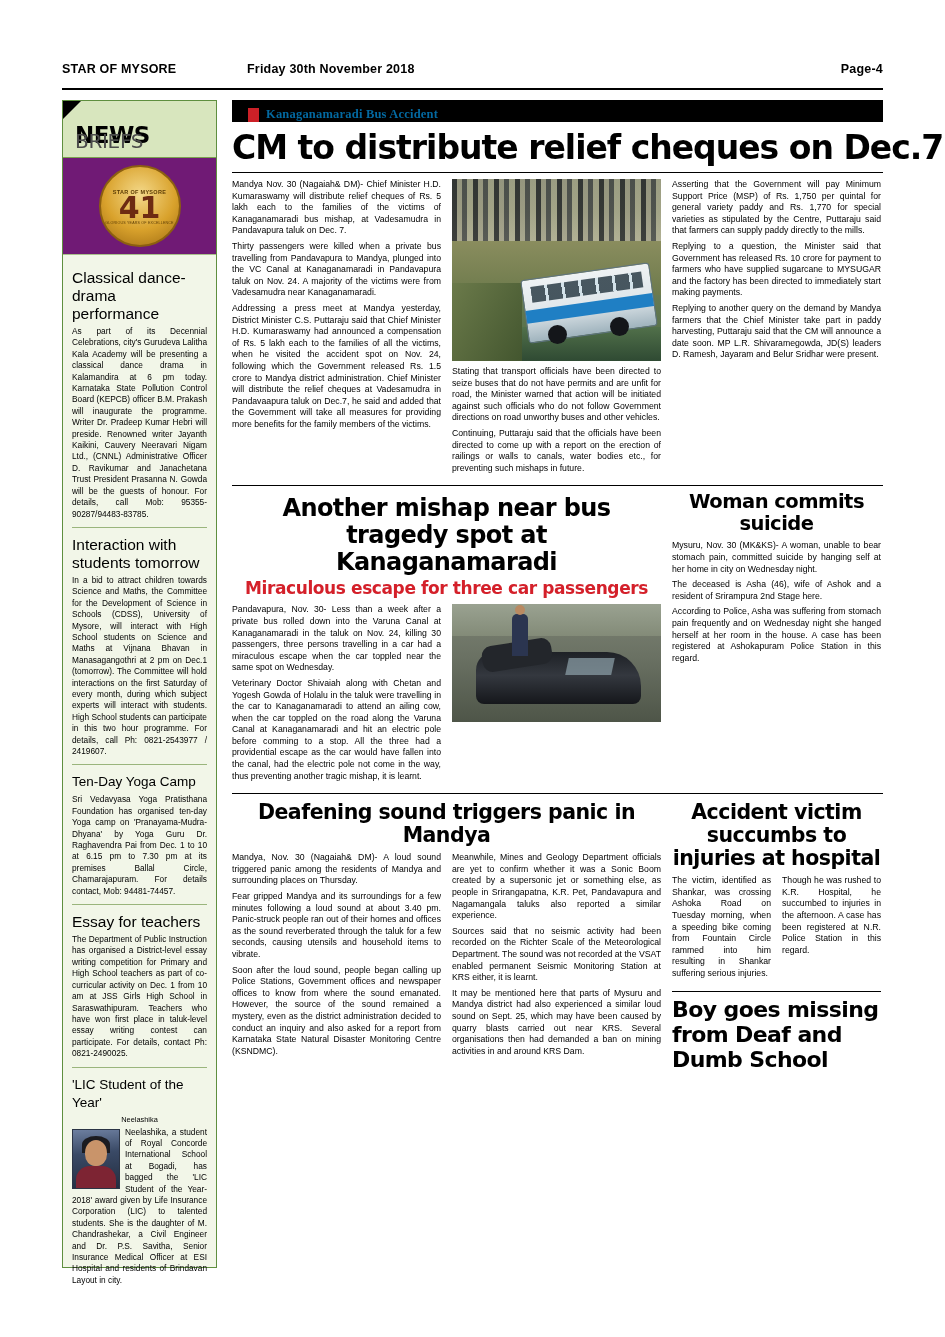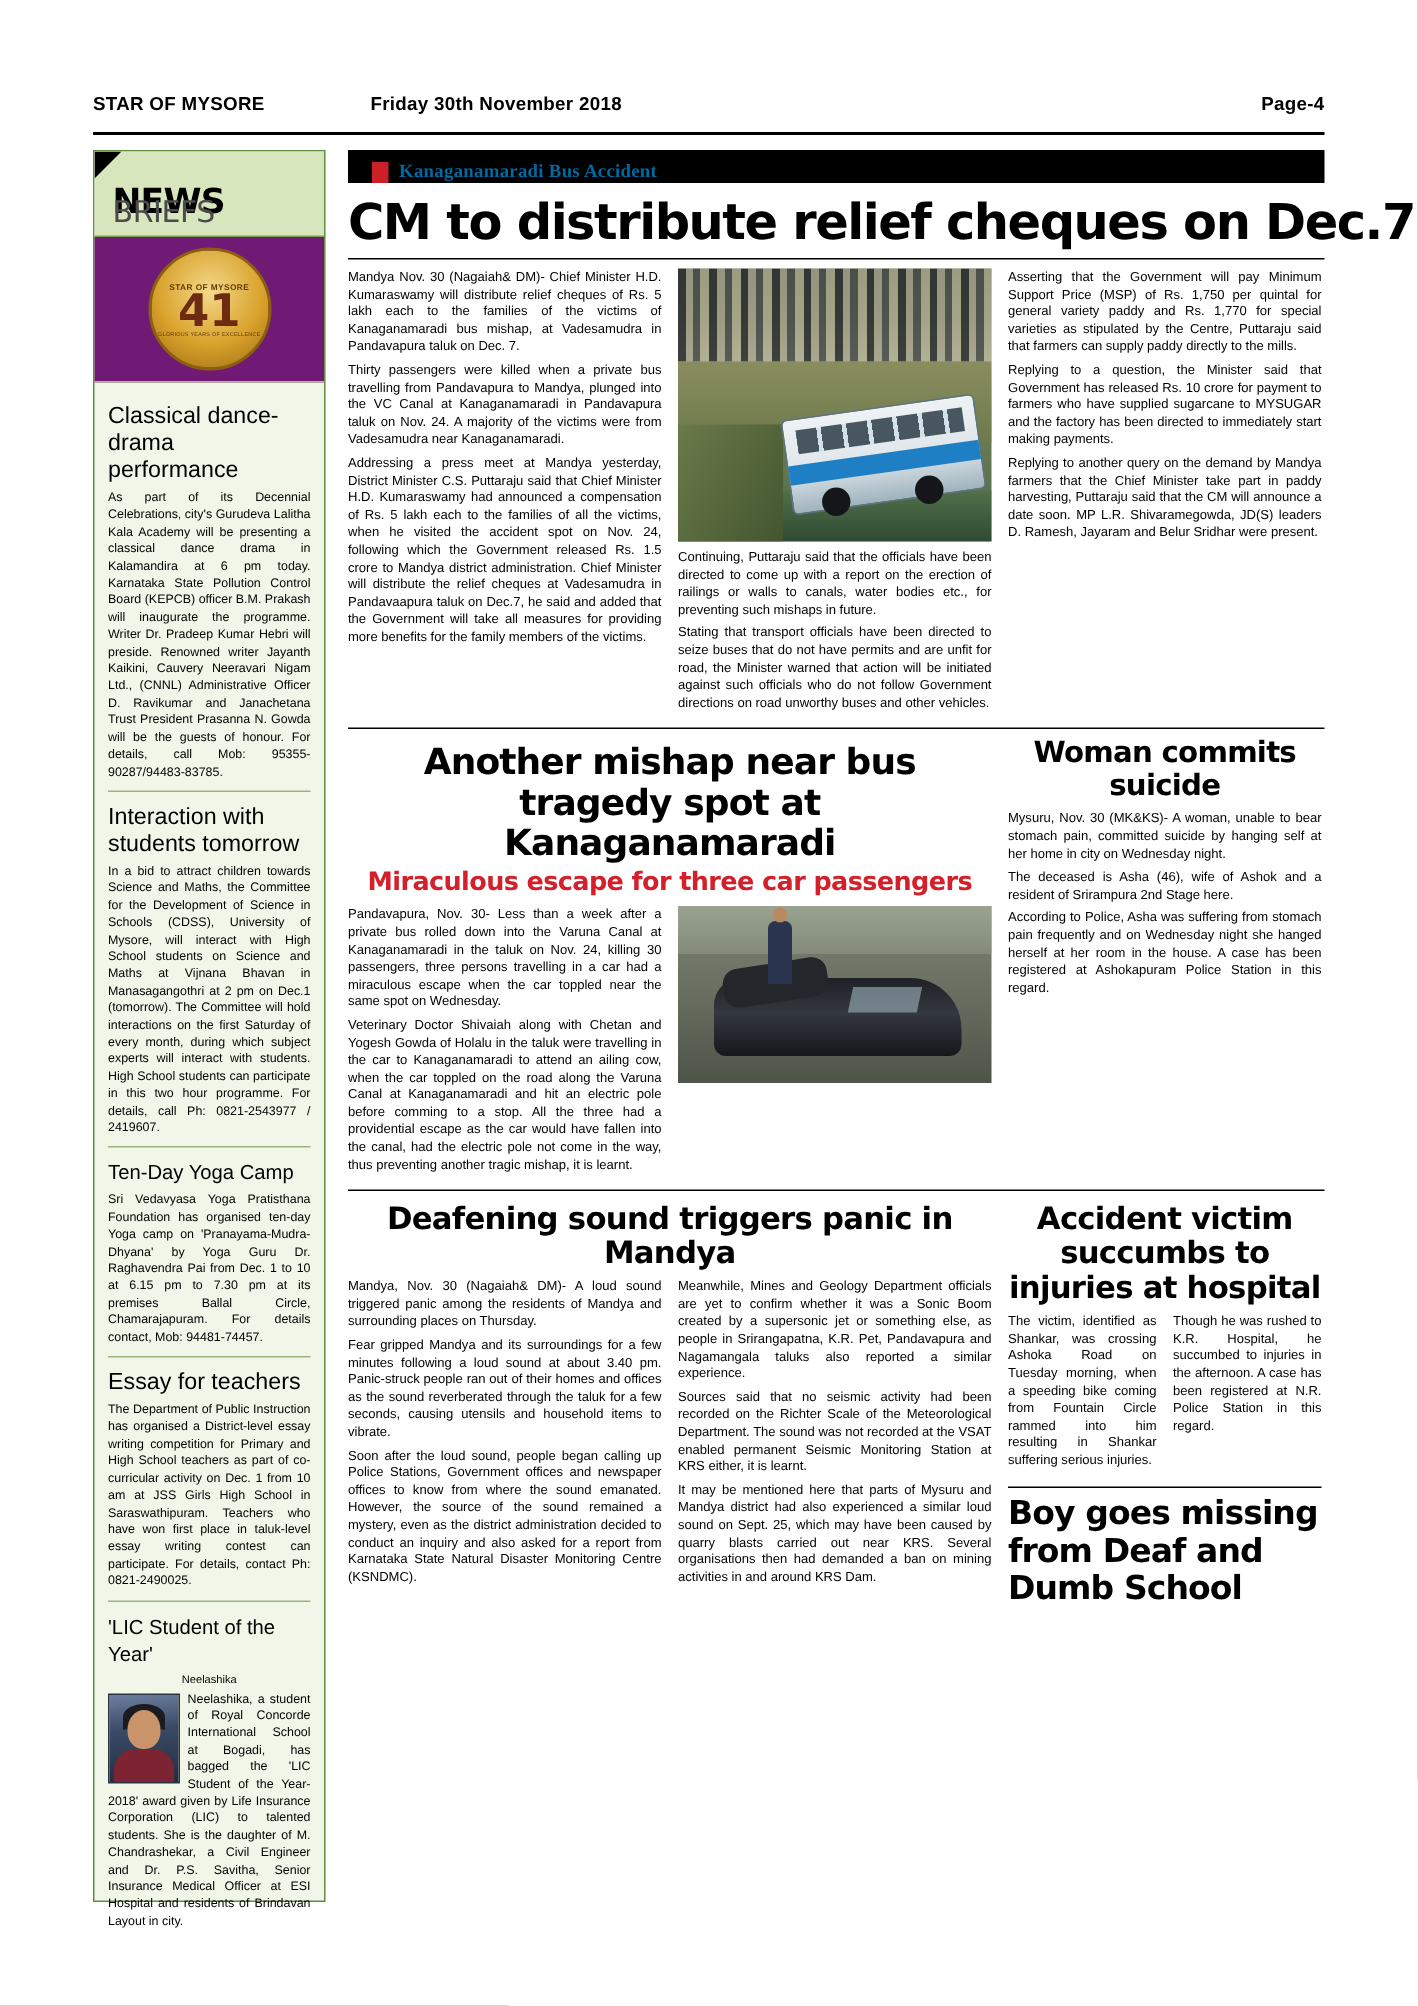--- a/index.html
+++ b/index.html
@@ -460,22 +460,22 @@
           <div class="ground"></div>
           <div class="water"></div>
           <div class="bank"></div>
           <div class="bus">
             <div class="win"></div>
             <div class="stripe"></div>
           </div>
           <div class="wheel w1"></div>
           <div class="wheel w2"></div>
         </div>
+        <p class="body-t">Stating that transport officials have been directed to seize buses that do not have permits and are unfit for road, the Minister warned that action will be initiated against such officials who do not follow Government directions on road unworthy buses and other vehicles.</p>
         <p class="body-t">Continuing, Puttaraju said that the officials have been directed to come up with a report on the erection of railings or walls to canals, water bodies etc., for preventing such mishaps in future.</p>
-        <p class="body-t">Stating that transport officials have been directed to seize buses that do not have permits and are unfit for road, the Minister warned that action will be initiated against such officials who do not follow Government directions on road unworthy buses and other vehicles.</p>
       </div>
       <div class="col">
         <p class="body-t">Asserting that the Government will pay Minimum Support Price (MSP) of Rs. 1,750 per quintal for general variety paddy and Rs. 1,770 for special varieties as stipulated by the Centre, Puttaraju said that farmers can supply paddy directly to the mills.</p>
         <p class="body-t">Replying to a question, the Minister said that Government has released Rs. 10 crore for payment to farmers who have supplied sugarcane to MYSUGAR and the factory has been directed to immediately start making payments.</p>
         <p class="body-t">Replying to another query on the demand by Mandya farmers that the Chief Minister take part in paddy harvesting, Puttaraju said that the CM will announce a date soon. MP L.R. Shivaramegowda, JD(S) leaders D. Ramesh, Jayaram and Belur Sridhar were present.</p>
       </div>
     </div>
 
     <div class="rule-h"></div>
 

